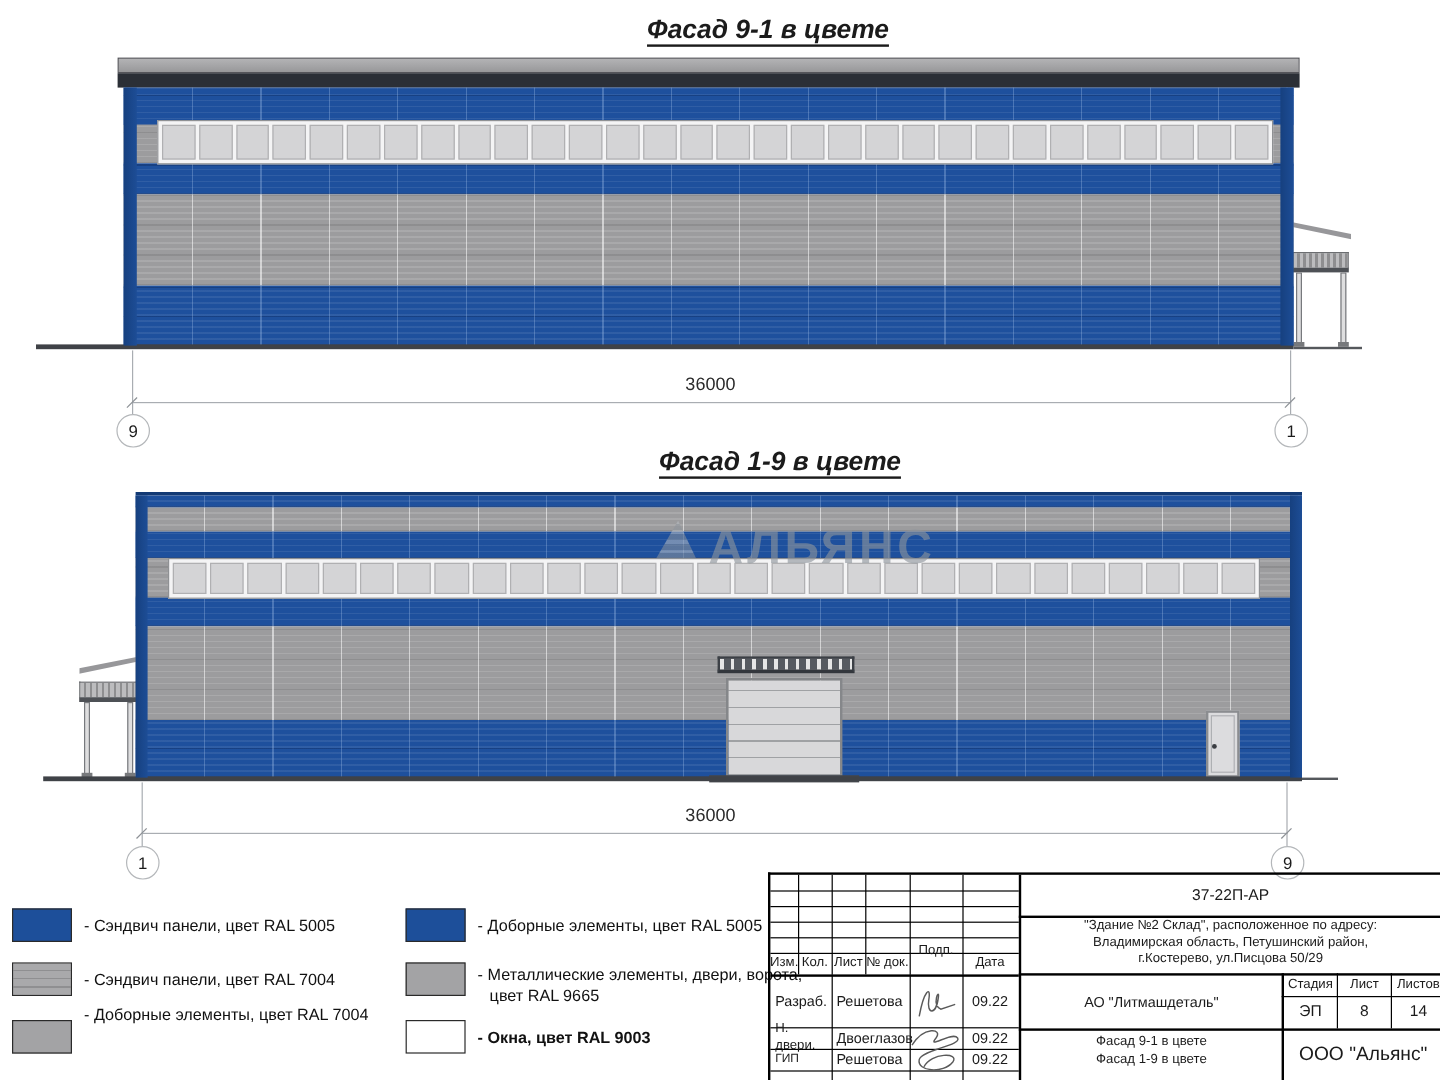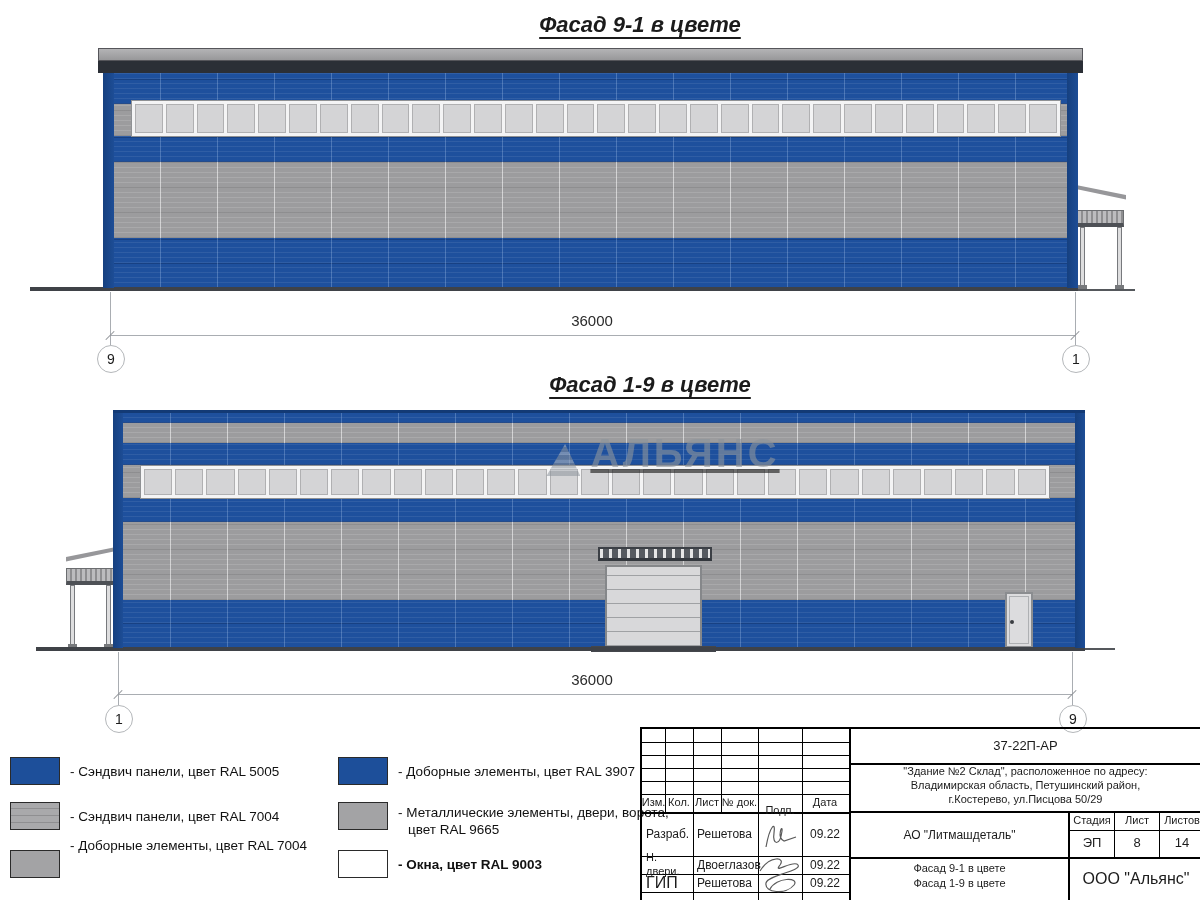--- a/index.html
+++ b/index.html
@@ -28,21 +28,21 @@
   .fascia{background:#2b2f36;}
   .capline{background:#133a75;}
   .corner{background:linear-gradient(90deg,#16407f,#1d4d96);z-index:4;}
 
   
   .window-strip{position:absolute;display:flex;gap:3px;box-sizing:border-box;
       background:#f4f4f5;border:1px solid #8f9194;padding:3px;z-index:5;}
   .pane{flex:1;background:#d4d4d6;border:1px solid #b0b0b2;box-sizing:border-box;}
 
   
-  .wm{display:flex;align-items:flex-end;justify-content:center;gap:10px;z-index:6;text-decoration:underline;}
+  .wm{display:flex;align-items:flex-start;justify-content:center;gap:10px;z-index:6;}
   .wm-logo{width:34px;height:32px;opacity:.55;
       clip-path:polygon(55% 0,100% 100%,0 100%);
       background:repeating-linear-gradient(0deg,#8d949c 0 5px,#b9bec4 5px 8px);}
   .wm-text{font-size:40px;font-weight:bold;letter-spacing:3px;color:#8d949c;opacity:.62;}
   .wm-sub{font-size:11px;letter-spacing:4px;color:#9aa2ab;opacity:.5;text-align:center;z-index:6;}
 
   
   .awning{background:#97979a;}
   .slab{background:repeating-linear-gradient(90deg,#bcbcbe 0 3px,#8e8e90 3px 5px);
         border:1px solid #6b6d70;border-bottom:4px solid #4e5156;box-sizing:border-box;}
@@ -240,21 +240,21 @@
 <div>
   <div class="abs sw sw-blue" style="left:10px;top:757px;"></div>
   <div class="abs leg-label" style="left:70px;top:764px;">- Сэндвич панели, цвет RAL 5005</div>
   <div class="abs sw sw-gray-lined" style="left:10px;top:802px;"></div>
   <div class="abs leg-label" style="left:70px;top:809px;">- Сэндвич панели, цвет RAL 7004</div>
   <div class="abs sw sw-gray" style="left:10px;top:850px;"></div>
   <div class="abs leg-label" style="left:70px;top:838px;">- Доборные элементы, цвет RAL 7004</div>
 </div>
 <div>
   <div class="abs sw sw-blue" style="left:338px;top:757px;"></div>
-  <div class="abs leg-label" style="left:398px;top:764px;">- Доборные элементы, цвет RAL 3907</div>
+  <div class="abs leg-label" style="left:398px;top:764px;">- Доборные элементы, цвет RAL 5005</div>
   <div class="abs sw sw-gray" style="left:338px;top:802px;"></div>
   <div class="abs leg-label" style="left:398px;top:805px;">- Металлические элементы, двери, ворота,</div>
   <div class="abs leg-label" style="left:408px;top:822px;">цвет RAL 9665</div>
   <div class="abs sw sw-white" style="left:338px;top:850px;"></div>
   <div class="abs leg-label" style="left:398px;top:857px;font-weight:bold;">- Окна, цвет RAL 9003</div>
 </div>
 
 <div class="abs tb">
 
   <div class="vline" style="left:23px;top:0;width:1px;height:83px;"></div>
@@ -274,30 +274,30 @@
   <div class="hline" style="left:0;top:65px;width:207px;height:1px;"></div>
   <div class="hline" style="left:0;top:83px;width:207px;height:2px;"></div>
   <div class="hline" style="left:0;top:127px;width:207px;height:1px;"></div>
   <div class="hline" style="left:0;top:145px;width:207px;height:1px;"></div>
   <div class="hline" style="left:0;top:163px;width:207px;height:1px;"></div>
 
   <div class="cell" style="left:0;top:65px;width:23px;height:18px;">Изм.</div>
   <div class="cell" style="left:23px;top:65px;width:28px;height:18px;">Кол.</div>
   <div class="cell" style="left:51px;top:65px;width:28px;height:18px;">Лист</div>
   <div class="cell" style="left:79px;top:65px;width:37px;height:18px;">№ док.</div>
-  <div class="cell" style="left:116px;top:73px;width:44px;height:18px;">Подп.</div>
+  <div class="cell" style="left:116px;top:55px;width:44px;height:18px;">Подп.</div>
   <div class="cell" style="left:160px;top:65px;width:46px;height:18px;">Дата</div>
 
   <div class="cell left" style="left:4px;top:83px;width:47px;height:44px;font-size:12px;">Разраб.</div>
   <div class="cell left" style="left:55px;top:83px;width:60px;height:44px;font-size:12px;">Решетова</div>
   <div class="cell" style="left:160px;top:83px;width:46px;height:44px;font-size:12px;">09.22</div>
   <div class="cell left" style="left:4px;top:127px;width:47px;height:18px;font-size:11px;">Н. двери.</div>
   <div class="cell left" style="left:55px;top:127px;width:60px;height:18px;font-size:12px;">Двоеглазов</div>
   <div class="cell" style="left:160px;top:127px;width:46px;height:18px;font-size:12px;">09.22</div>
-  <div class="cell left" style="left:4px;top:145px;width:47px;height:18px;font-size:16px;">ГИП</div>
+  <div class="cell left" style="left:4px;top:145px;width:47px;height:18px;font-size:10px;">ГИП</div>
   <div class="cell left" style="left:55px;top:145px;width:60px;height:18px;font-size:12px;">Решетова</div>
   <div class="cell" style="left:160px;top:145px;width:46px;height:18px;font-size:12px;">09.22</div>
 
   <svg class="sig" style="left:118px;top:88px;" width="42" height="38" viewBox="0 0 42 38">
     <path d="M6 30 C10 8, 16 4, 14 16 C12 28, 20 30, 22 14 C23 6, 16 20, 24 24 L36 20" fill="none" stroke="#5a5a5a" stroke-width="1.2"></path>
   </svg>
   <svg class="sig" style="left:114px;top:124px;" width="48" height="46" viewBox="0 0 48 46">
     <path d="M4 18 C14 2, 30 4, 24 12 C16 22, 38 6, 42 12 C46 18, 12 22, 10 30 C8 40, 30 42, 38 32 C44 24, 20 24, 14 36" fill="none" stroke="#5a5a5a" stroke-width="1.2"></path>
   </svg>
 

